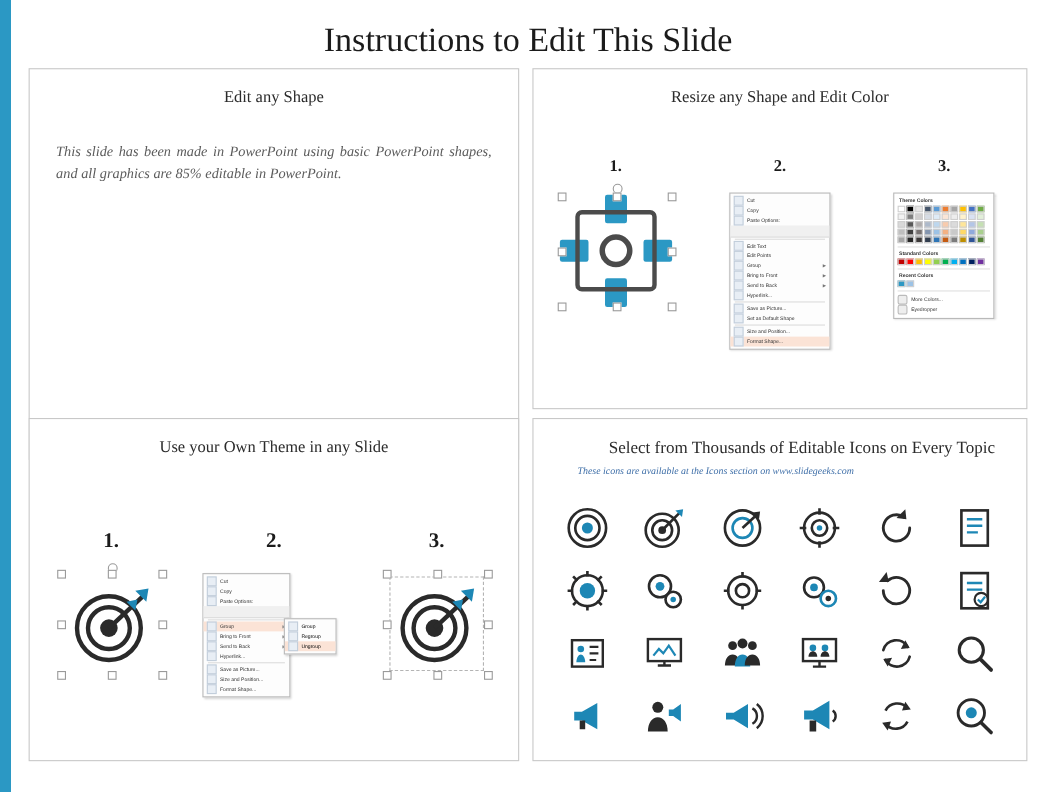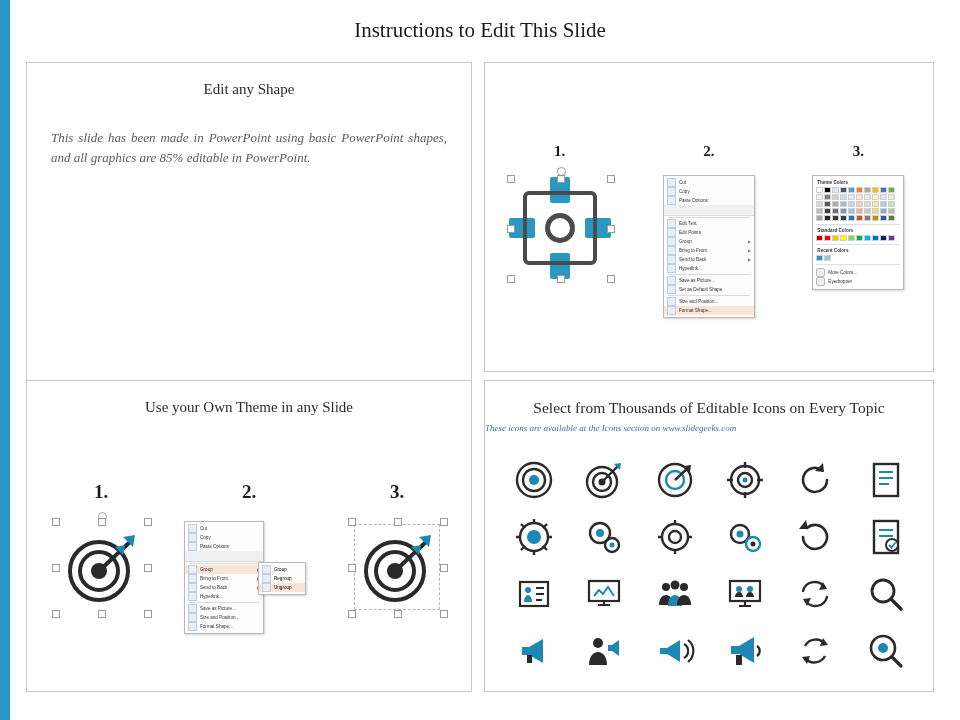--- a/index.html
+++ b/index.html
@@ -27,42 +27,42 @@
     width: 10px;
     height: 720px;
     background: #2b98c4;
   }
   .slide-title {
     position: absolute;
     top: 18px;
     left: 0;
     width: 960px;
     text-align: center;
-    font-size: 21px;
+    font-size: 31px;
     color: #1b1b1b;
     font-family: "Liberation Serif", serif;
     font-weight: normal;
   }
   .grid {
     position: absolute;
     top: 62px;
     left: 26px;
     width: 908px;
     height: 632px;
   }
   .panel {
     position: absolute;
     border: 1px solid #c8c8c8;
     box-sizing: border-box;
     background: #fff;
   }
   .panel-tl { left: 0; top: 0; width: 446px; height: 356px; }
   .panel-tr { left: 458px; top: 0; width: 450px; height: 310px; }
   .panel-bl { left: 0; top: 318px; width: 446px; height: 312px; }
-  .panel-br { left: 458px; top: 318px; width: 450px; height: 312px; }
+  .panel-br { left: 458px; top: 318px; width: 450px; height: 312px; padding-left: 40px; }
 
   .panel-title {
     text-align: center;
     font-size: 15px;
     color: #2b2b2b;
     font-family: "Liberation Serif", serif;
     margin-top: 18px;
   }
   .panel-title.big {
     font-size: 15.5px;
@@ -289,20 +289,21 @@
   <div class="slide-title">Instructions to Edit This Slide</div>
 
   <div class="grid">
 
     <div class="panel panel-tl">
       <div class="panel-title">Edit any Shape</div>
       <div class="body-text">This slide has been made in PowerPoint using basic PowerPoint shapes, and all graphics are 85% editable in PowerPoint.</div>
     </div>
 
     <div class="panel panel-tr">
+      <div class="panel-title">Resize any Shape and Edit Color</div>
 
       <div class="step-nums tr-nums">
         <div class="step-num">1.</div>
         <div class="step-num">2.</div>
         <div class="step-num">3.</div>
       </div>
 
       <div class="tr-shots">
 
         <div class="tr-cell">

